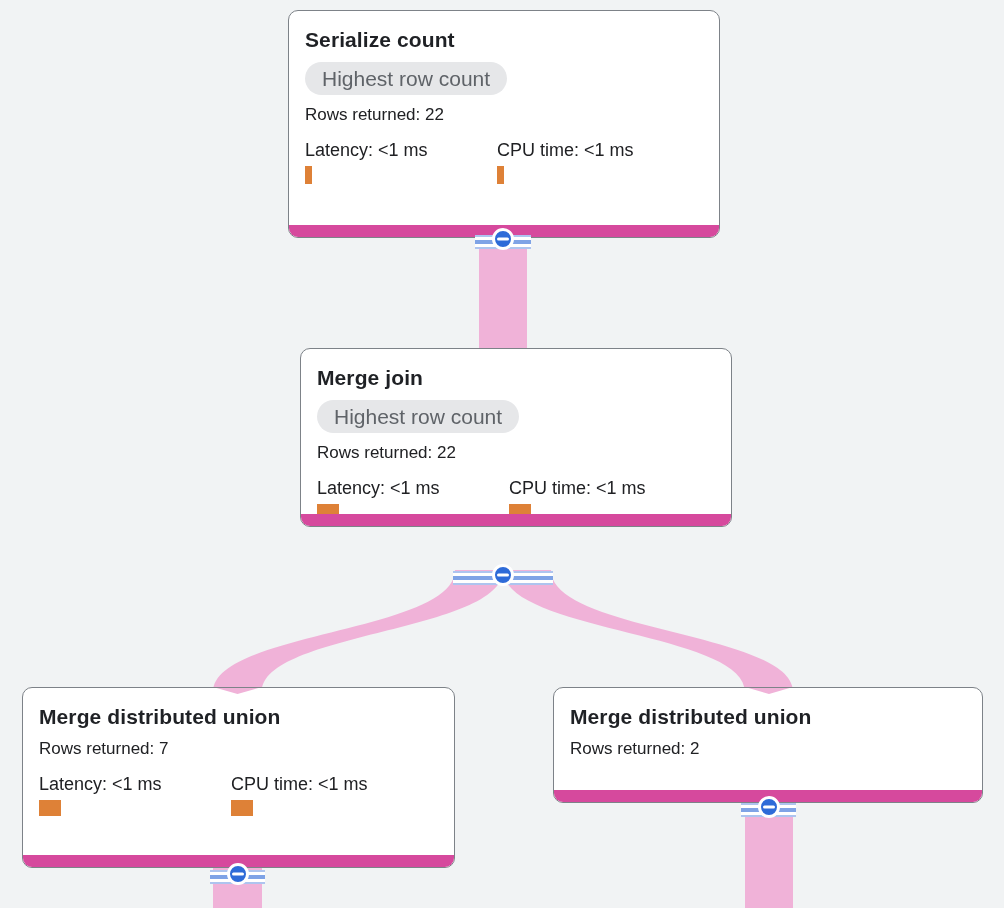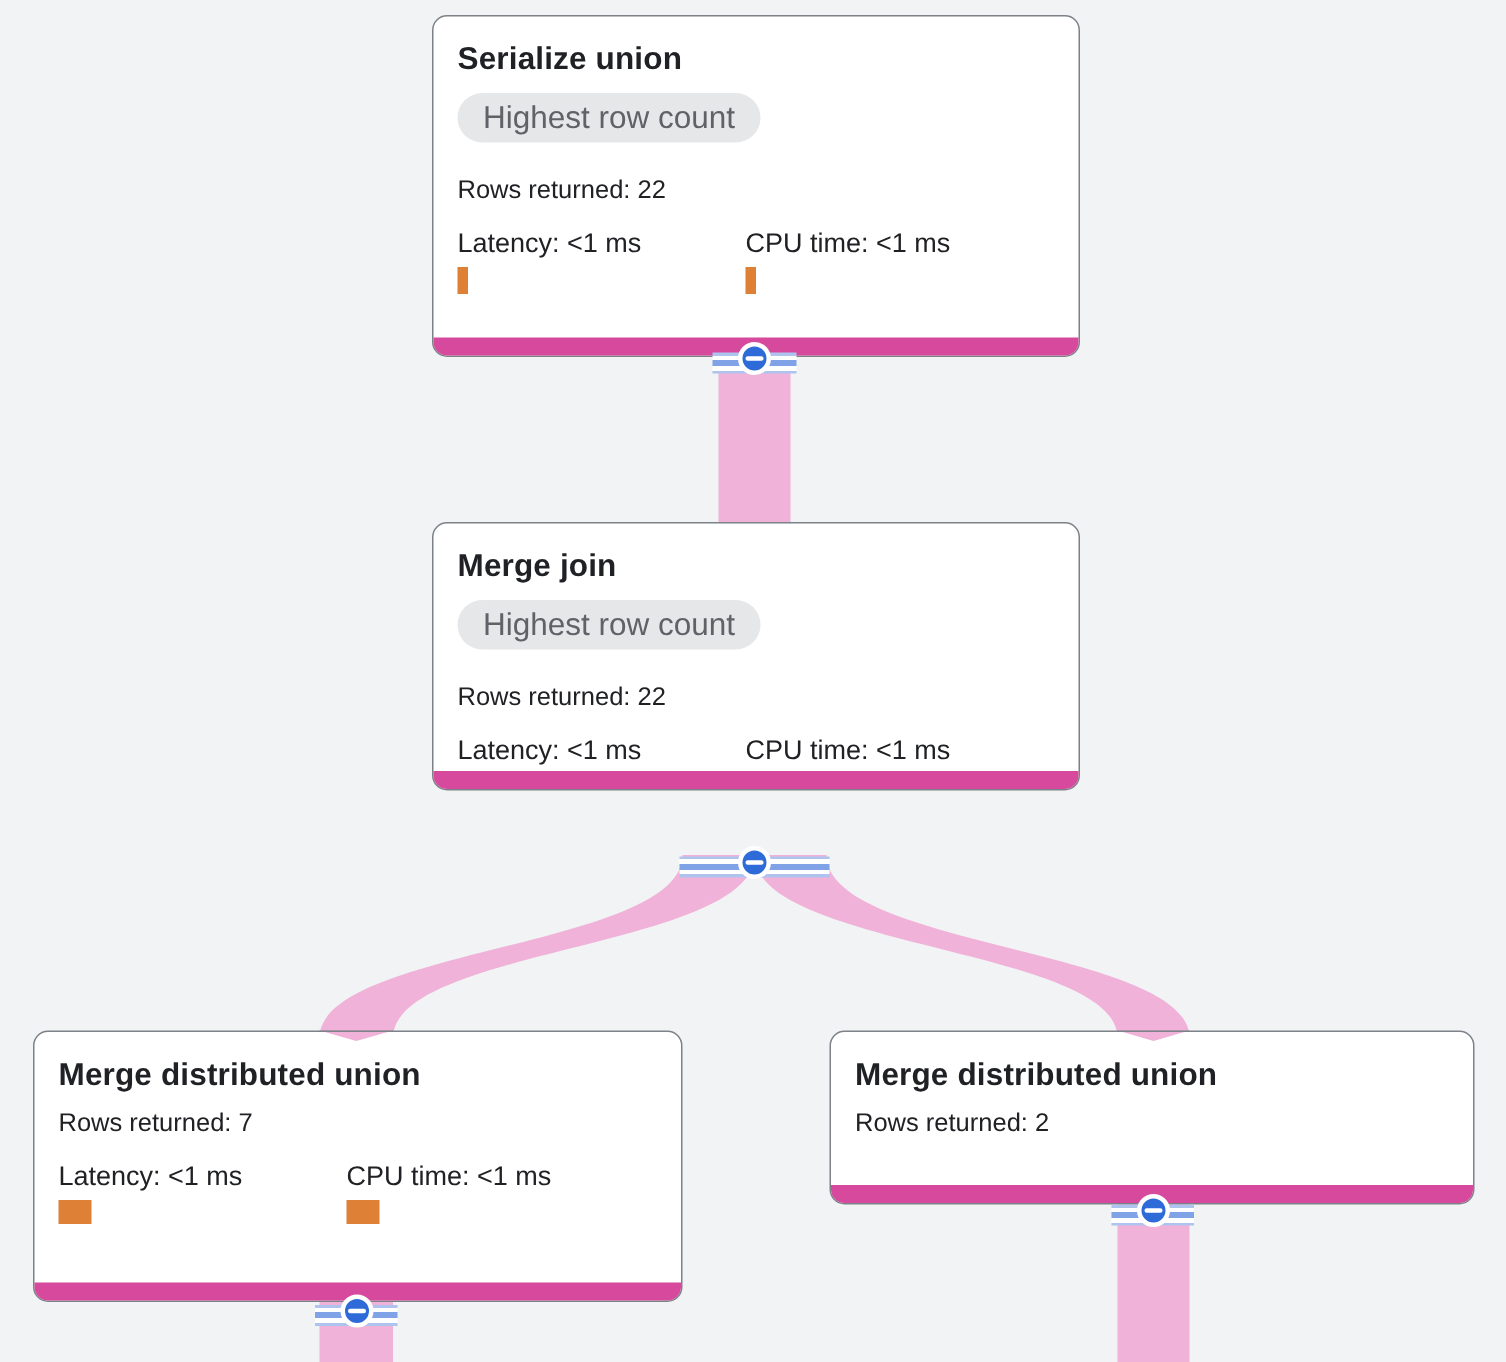--- a/index.html
+++ b/index.html
@@ -25,37 +25,37 @@
 
   .card{
     position:absolute;z-index:2;
     background:#ffffff;
     border:1px solid var(--card-border);
     border-radius:10px;
     padding:16px 16px 0 16px;
     overflow:hidden;
   }
   #card-0{left:288px;top:10px;width:432px;height:228px;}
-  #card-1{left:288px;top:348px;width:432px;height:179px;}
+  #card-1{left:300px;top:348px;width:432px;height:179px;}
   #card-2{left:22px;top:687px;width:433px;height:181px;}
   #card-3{left:553px;top:687px;width:430px;height:116px;}
 
   .accent-bar{
     position:absolute;left:-1px;right:-1px;bottom:-1px;height:13px;
     background:var(--accent);
     border-radius:0 0 10px 10px;
   }
   .card-title{font-size:21px;font-weight:600;line-height:26px;color:#1f2125;letter-spacing:.1px;}
   .badge{
     display:inline-block;margin-top:9px;
     background:var(--badge-bg);color:var(--badge-text);
     font-size:21px;font-weight:500;line-height:21px;
     padding:6px 17px;border-radius:17px;
   }
-  .rows{margin-top:21px;font-size:17px;line-height:21px;}
+  .rows{margin-top:9px;font-size:17px;line-height:21px;}
   #card-2 .rows, #card-3 .rows{margin-top:8px;}
   .metrics{margin-top:15px;display:grid;grid-template-columns:192px 1fr;}
   .metric-label{font-size:18px;line-height:21px;}
   .bar{background:var(--orange);margin-top:5px;}
   .bar-sm{width:7px;height:18px;}
   .bar-lg{width:22px;height:16px;}
 
   .collapse-btn{
     position:absolute;z-index:4;height:28px;pointer-events:auto;cursor:pointer;
   }
@@ -87,21 +87,21 @@
 
 <svg id="links-layer" class="layer" width="1004" height="908" viewBox="0 0 1004 908">
   <rect x="479" y="230" width="48" height="120" fill="#f0b2d8"></rect>
   <path d="M455,570 C455,632 213,632 213,692 L262,692 C262,632 503,632 503,570 Z" fill="#f0b2d8"></path>
   <path d="M503,570 C503,632 745,632 745,692 L793,692 C793,632 551,632 551,570 Z" fill="#f0b2d8"></path>
   <rect x="213" y="855" width="49" height="53" fill="#f0b2d8"></rect>
   <rect x="745" y="790" width="48" height="118" fill="#f0b2d8"></rect>
 </svg>
 
 <div class="card" id="card-0">
-  <div class="card-title">Serialize union</div>
+  <div class="card-title">Serialize count</div>
   <div>
     <span class="badge">Highest row count</span>
   </div>
   <div class="rows">Rows returned: 22</div>
   <div class="metrics">
     <div>
       <div class="metric-label">Latency: &lt;1 ms</div>
       <div class="bar bar-sm"></div>
     </div>
     <div>

